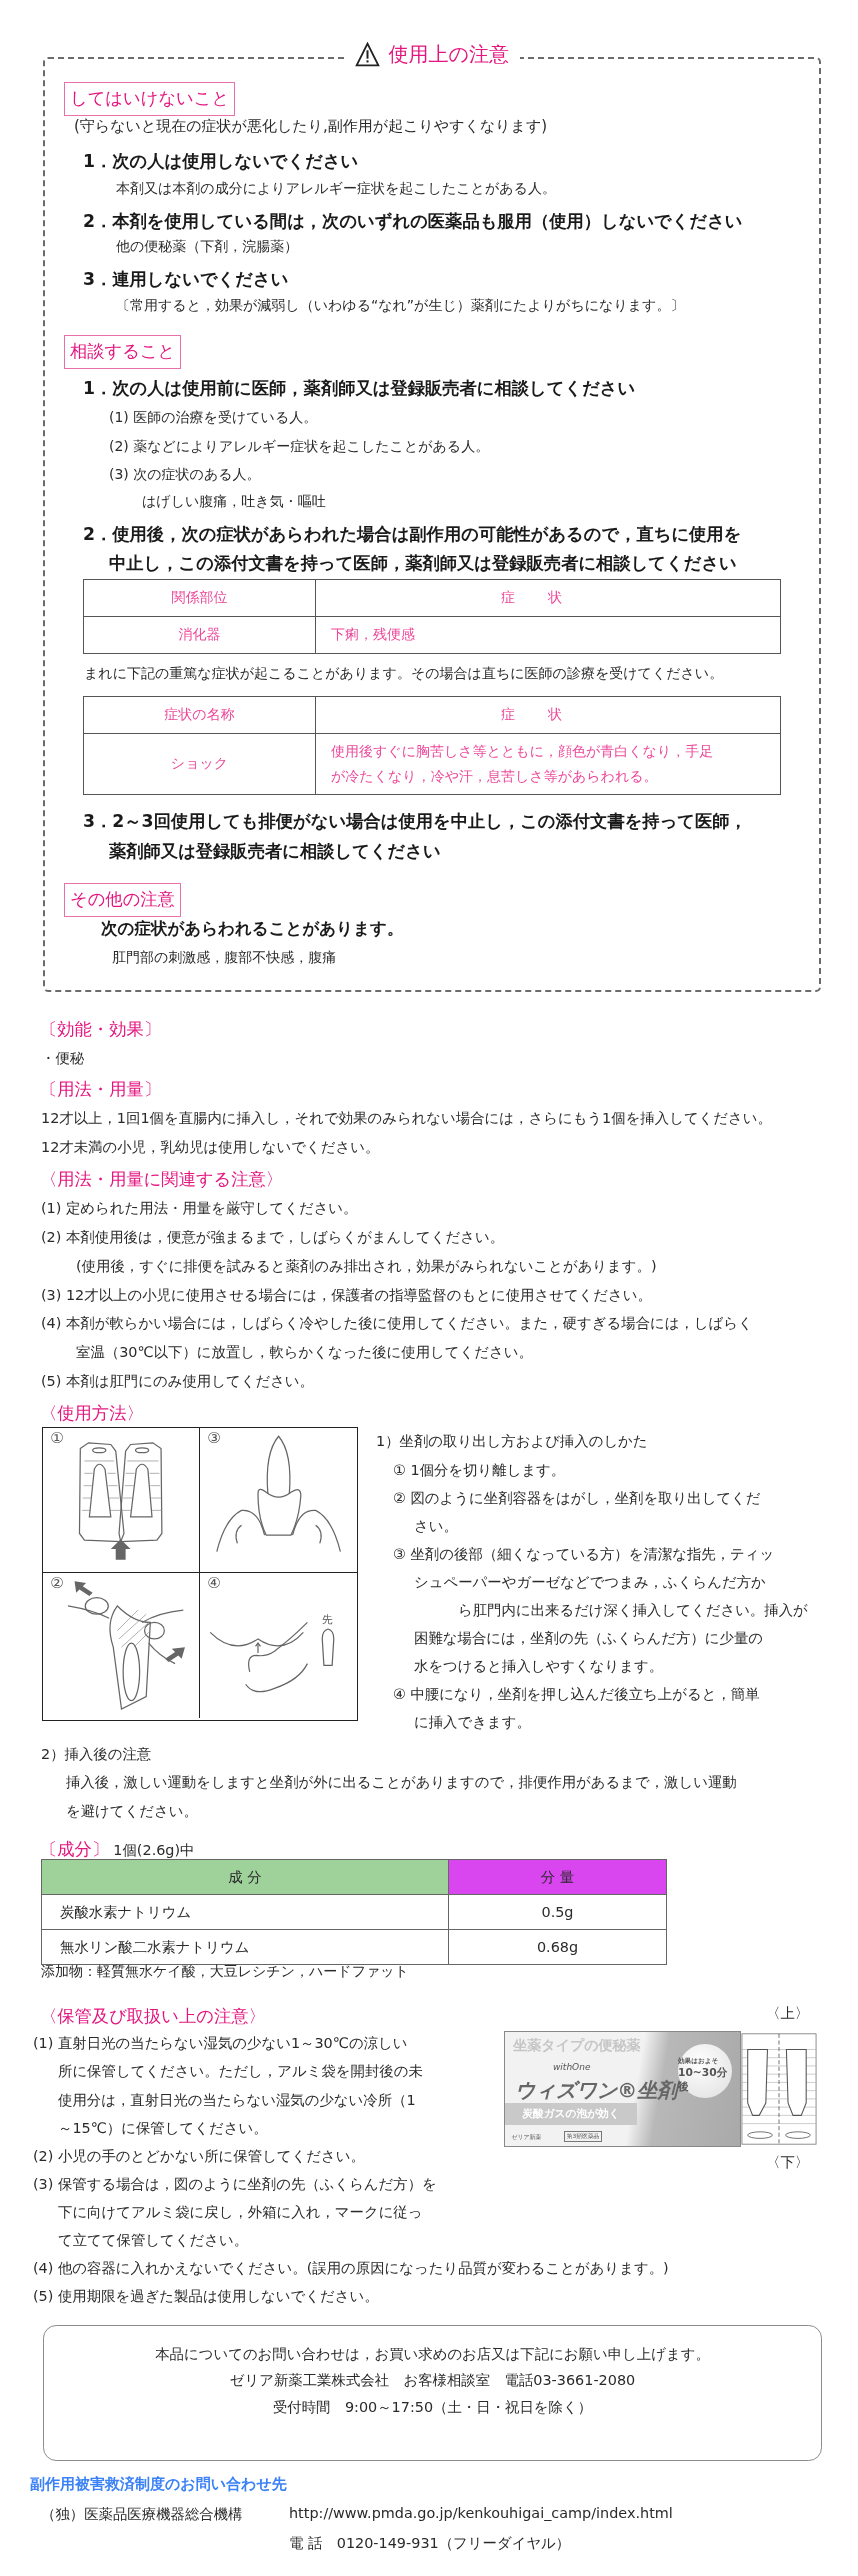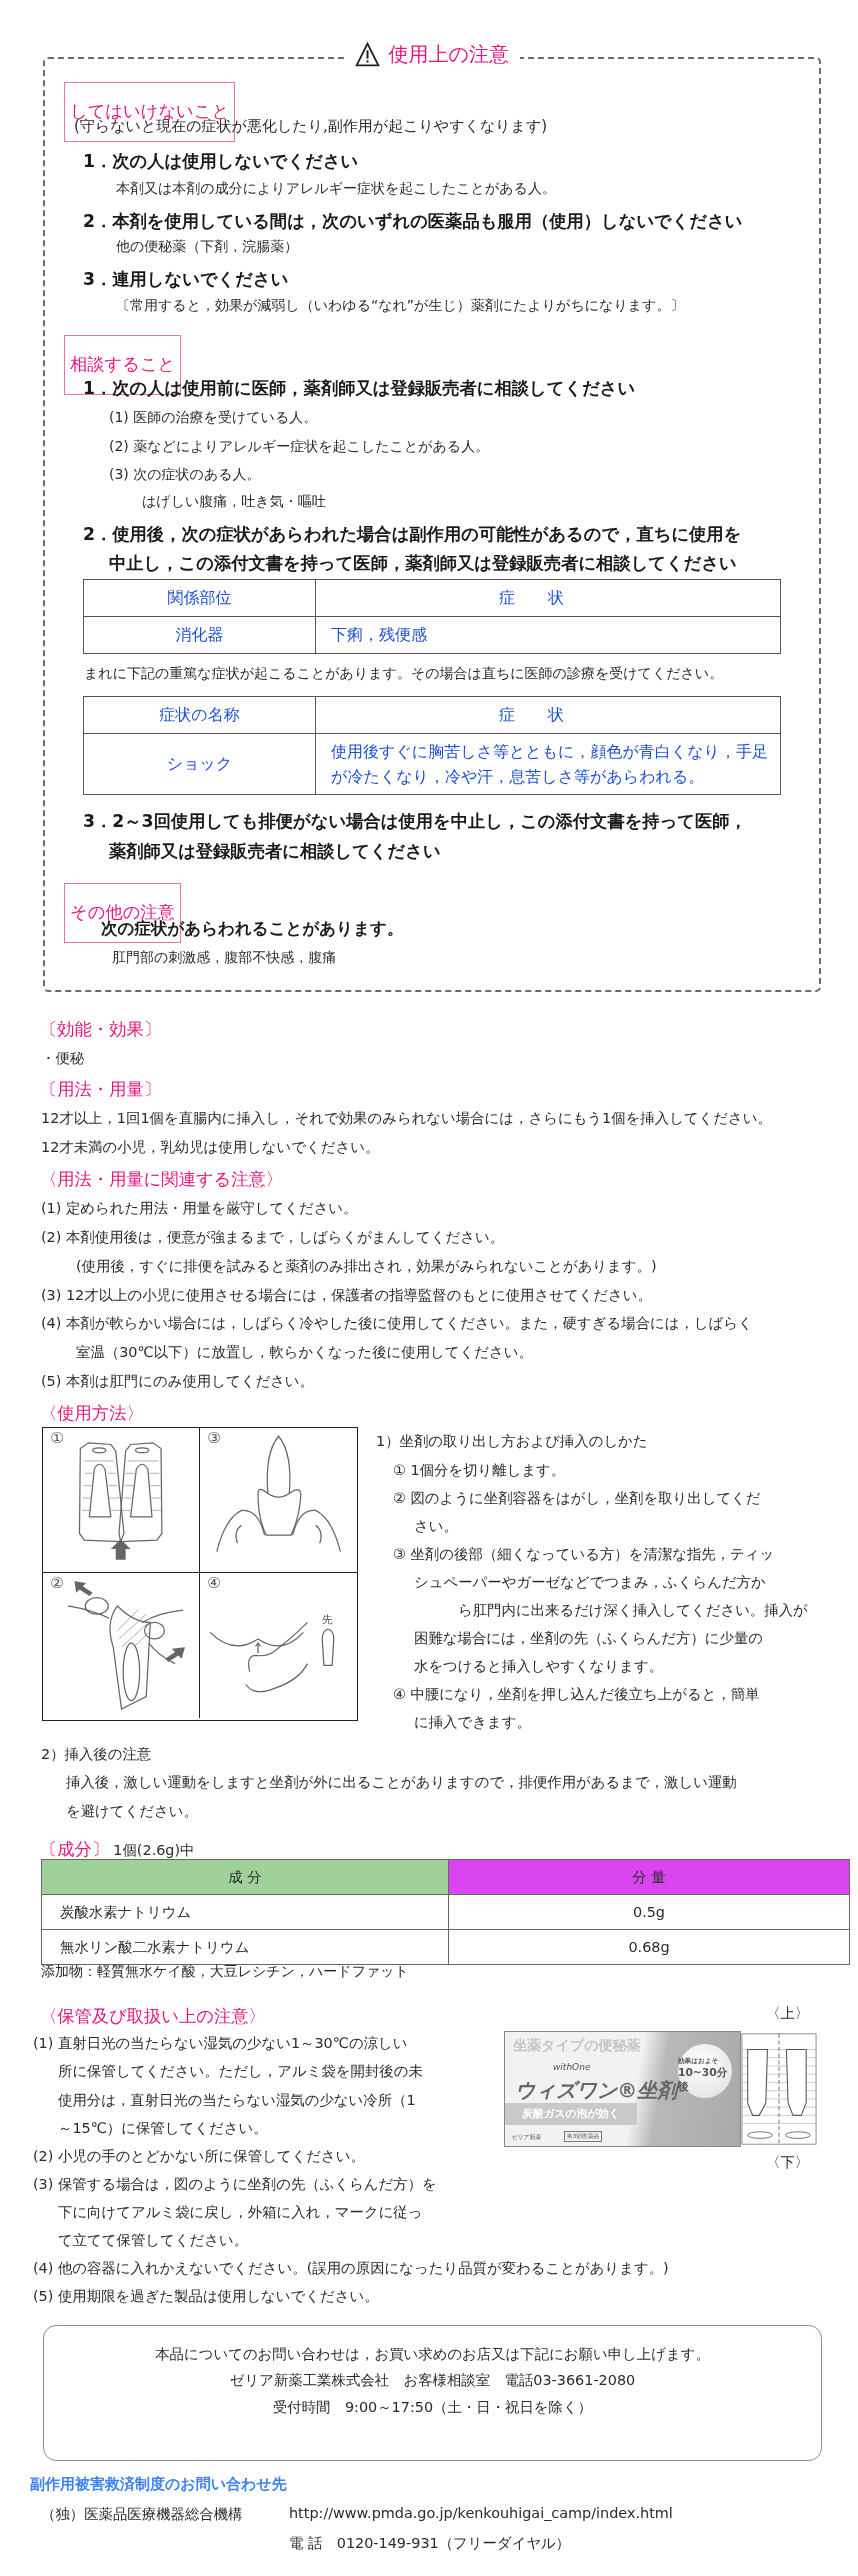--- a/index.html
+++ b/index.html
@@ -19,28 +19,28 @@
   .caution-title {
     position: absolute; left: 0; right: 0; top: -18px; text-align: center;
   }
   .caution-title-inner {
     display: inline-flex; align-items: center; gap: 8.3px;
     background: #fff; padding: 0 11.6px; font-size: 20px; color: #e4157f;
   }
   .warn-icon { width: 25px; height: 25px; }
   .sec-label {
     position: absolute; display: inline-block; border: 1.7px solid #e870ab;
-    color: #e4157f; font-size: 17.3px; padding: 18px 5px; line-height: 21.5px;
+    color: #e4157f; font-size: 17.3px; padding: 5px 5px; line-height: 21.5px;
     background: #fff;
   }
   .abs { position: absolute; white-space: nowrap; }
   .h-item { font-size: 17.3px; font-weight: bold; color: #1a1a1a; }
   .p-item { font-size: 14px; color: #2a2a2a; }
   .tbl {
-    position: absolute; border-collapse: collapse; font-size: 16px; color: #1d4ed8;
+    position: absolute; border-collapse: collapse; font-size: 14px; color: #ec4899;
   }
   .tbl td, .tbl th { border: 1.7px solid #555; font-weight: normal; }
   .tbl .c1 { width: 232px; text-align: center; }
   .tbl .c2 { width: 465px; padding-left: 15px; }
   .tbl .hd { height: 37px; }
   .tbl .hd .c2 { text-align: center; padding-left: 0; letter-spacing: 33px; }
   .heading { font-size: 17.3px; color: #e4157f; }
   .body-text { font-size: 14.4px; color: #2a2a2a; }
   
   .illus {
@@ -51,21 +51,21 @@
   .illus .cell { position: relative; border-right: 1.7px solid #222; border-bottom: 1.7px solid #222; }
   .illus .cell:nth-child(2n) { border-right: none; }
   .illus .cell:nth-child(n+3) { border-bottom: none; }
   .illus .num {
     position: absolute; left: 5px; top: 3.3px; font-size: 12.4px; color: #555;
     width: 18px; height: 18px; border: 1.2px solid #555; border-radius: 50%;
     text-align: center; line-height: 15.7px;
   }
   
   .ing {
-    position: absolute; left: 41px; top: 1859px; width: 809px; border-collapse: collapse;
+    position: absolute; left: 41px; top: 1859px; width: 626px; border-collapse: collapse;
     font-size: 14.4px; color: #2a2a2a;
   }
   .ing td { border: 1.7px solid #666; height: 35px; }
   .ing .h1 { background: #9ed29a; text-align: center; width: 407px; }
   .ing .h2 { background: #d946ef; text-align: center; }
   .ing .n { padding-left: 18px; }
   .ing .v { text-align: center; }
   
   .pkg {
     position: absolute; left: 504px; top: 2031px; width: 237px; height: 116px;

